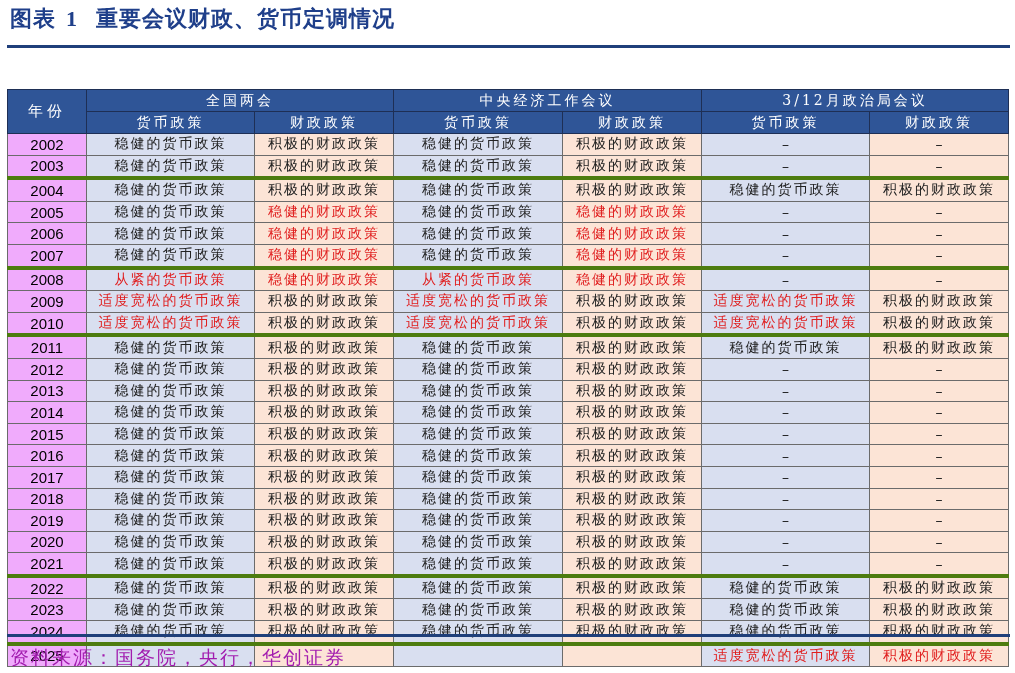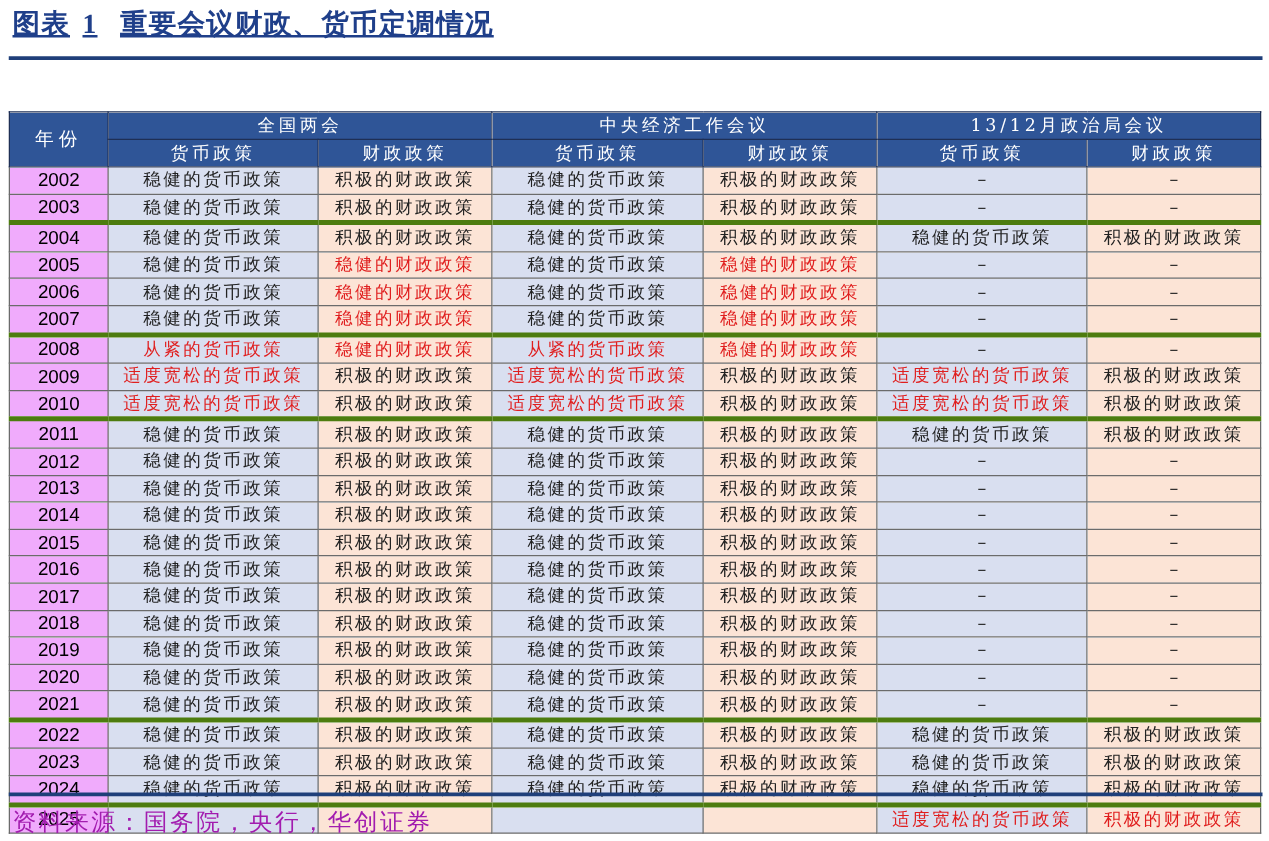--- a/index.html
+++ b/index.html
@@ -1,17 +1,17 @@
 <!DOCTYPE html>
 <html><head>
 <meta charset="utf-8">
 <style>
   html, body { margin: 0; padding: 0; background: #ffffff; }
   body { width: 1015px; height: 673px; position: relative; overflow: hidden; font-family: "DejaVu Serif", "Liberation Serif", serif; }
-  .title { position: absolute; left: 10px; top: 4px; font-size: 22px; font-weight: bold; color: #1f3f8a; letter-spacing: 1px; white-space: nowrap; text-decoration: underline; }
+  .title { position: absolute; left: 10px; top: 4px; font-size: 22px; font-weight: bold; color: #1f3f8a; letter-spacing: 1px; white-space: nowrap; }
   .title .num { margin: 0 18px 0 10px; font-family: "Liberation Serif", serif; }
   .rule-top { position: absolute; left: 7px; top: 45px; width: 1003px; height: 3px; background: #1f3f7a; }
   table.grid { position: absolute; left: 7px; top: 61px; border-collapse: collapse; table-layout: fixed; width: 1001px; margin-top: 28px; }
   table.grid td, table.grid th { padding: 0; text-align: center; vertical-align: middle; overflow: hidden; white-space: nowrap; }
   th { background: #2f5597; color: #ffffff; font-weight: normal; font-size: 14px; letter-spacing: 3px; border: 1px solid #1e2f55; height: 21px; }
   th.yr { letter-spacing: 4px; font-size: 15px; }
   td { height: 20.6px; font-size: 14px; letter-spacing: 2px; border: 1px solid #6b6b6b; color: #222222; }
   td.year { font-family: "Liberation Sans", sans-serif; font-size: 15px; letter-spacing: 0; background: #f0abfc; color: #000; }
   td.mon { background: #d9dff0; }
   td.fis { background: #fce4d6; }
@@ -37,21 +37,21 @@
       <col style="width:169px">
       <col style="width:139px">
       <col style="width:168px">
       <col style="width:139px">
   </colgroup>
   <thead>
     <tr>
       <th class="yr" rowspan="2">年份</th>
       <th colspan="2">全国两会</th>
       <th colspan="2">中央经济工作会议</th>
-      <th colspan="2">13/12月政治局会议</th>
+      <th colspan="2">3/12月政治局会议</th>
     </tr>
     <tr>
       <th>货币政策</th>
       <th>财政政策</th>
       <th>货币政策</th>
       <th>财政政策</th>
       <th>货币政策</th>
       <th>财政政策</th>
     </tr>
   </thead>

